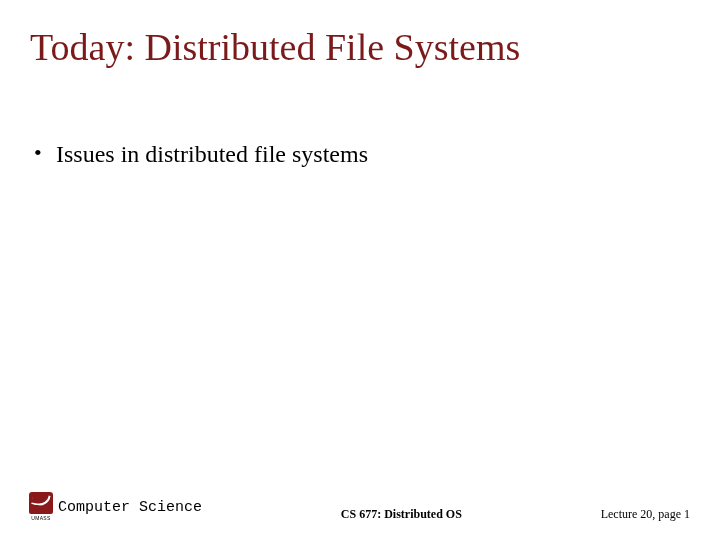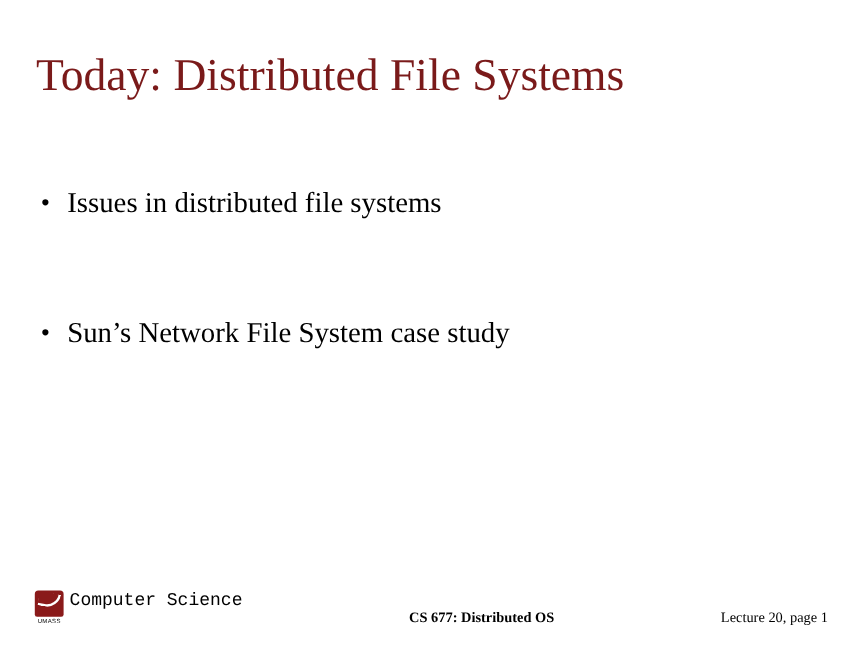--- a/index.html
+++ b/index.html
@@ -7,21 +7,21 @@
     width: 720px;
     height: 540px;
     background: #ffffff;
     font-family: "Times New Roman", Times, serif;
     position: relative;
     overflow: hidden;
   }
   .slide {
     width: 100%;
     height: 100%;
-    padding: 36px 30px 0 30px;
+    padding: 20px 30px 0 30px;
     position: relative;
   }
   .title {
     font-size: 38px;
     color: #7a1a1a;
     font-weight: normal;
     margin-top: 6px;
     margin-bottom: 70px;
     line-height: 1.15;
   }
@@ -49,20 +49,21 @@
     left: 0;
     bottom: 18px;
     width: 100%;
     padding: 0 30px 0 28px;
     display: flex;
     align-items: flex-end;
     justify-content: space-between;
   }
   .footer-left {
     display: flex;
+    align-items: center;
     gap: 4px;
   }
   .logo {
     width: 26px;
     height: 30px;
     display: flex;
     flex-direction: column;
     align-items: center;
     justify-content: flex-start;
   }
@@ -111,21 +112,20 @@
   }
 </style>
 </head>
 <body>
 
 <div class="slide">
   <h1 class="title">Today: Distributed  File Systems</h1>
 
   <ul class="bullets">
     <li>Issues in distributed file systems</li>
-    <li>Sun’s Network File System case study</li>
   </ul>
 
   <div class="footer">
     <div class="footer-left">
       <div class="logo">
         <div class="logo-top">
           <div class="logo-swoosh"></div>
         </div>
         <div class="logo-text">UMASS</div>
       </div>

